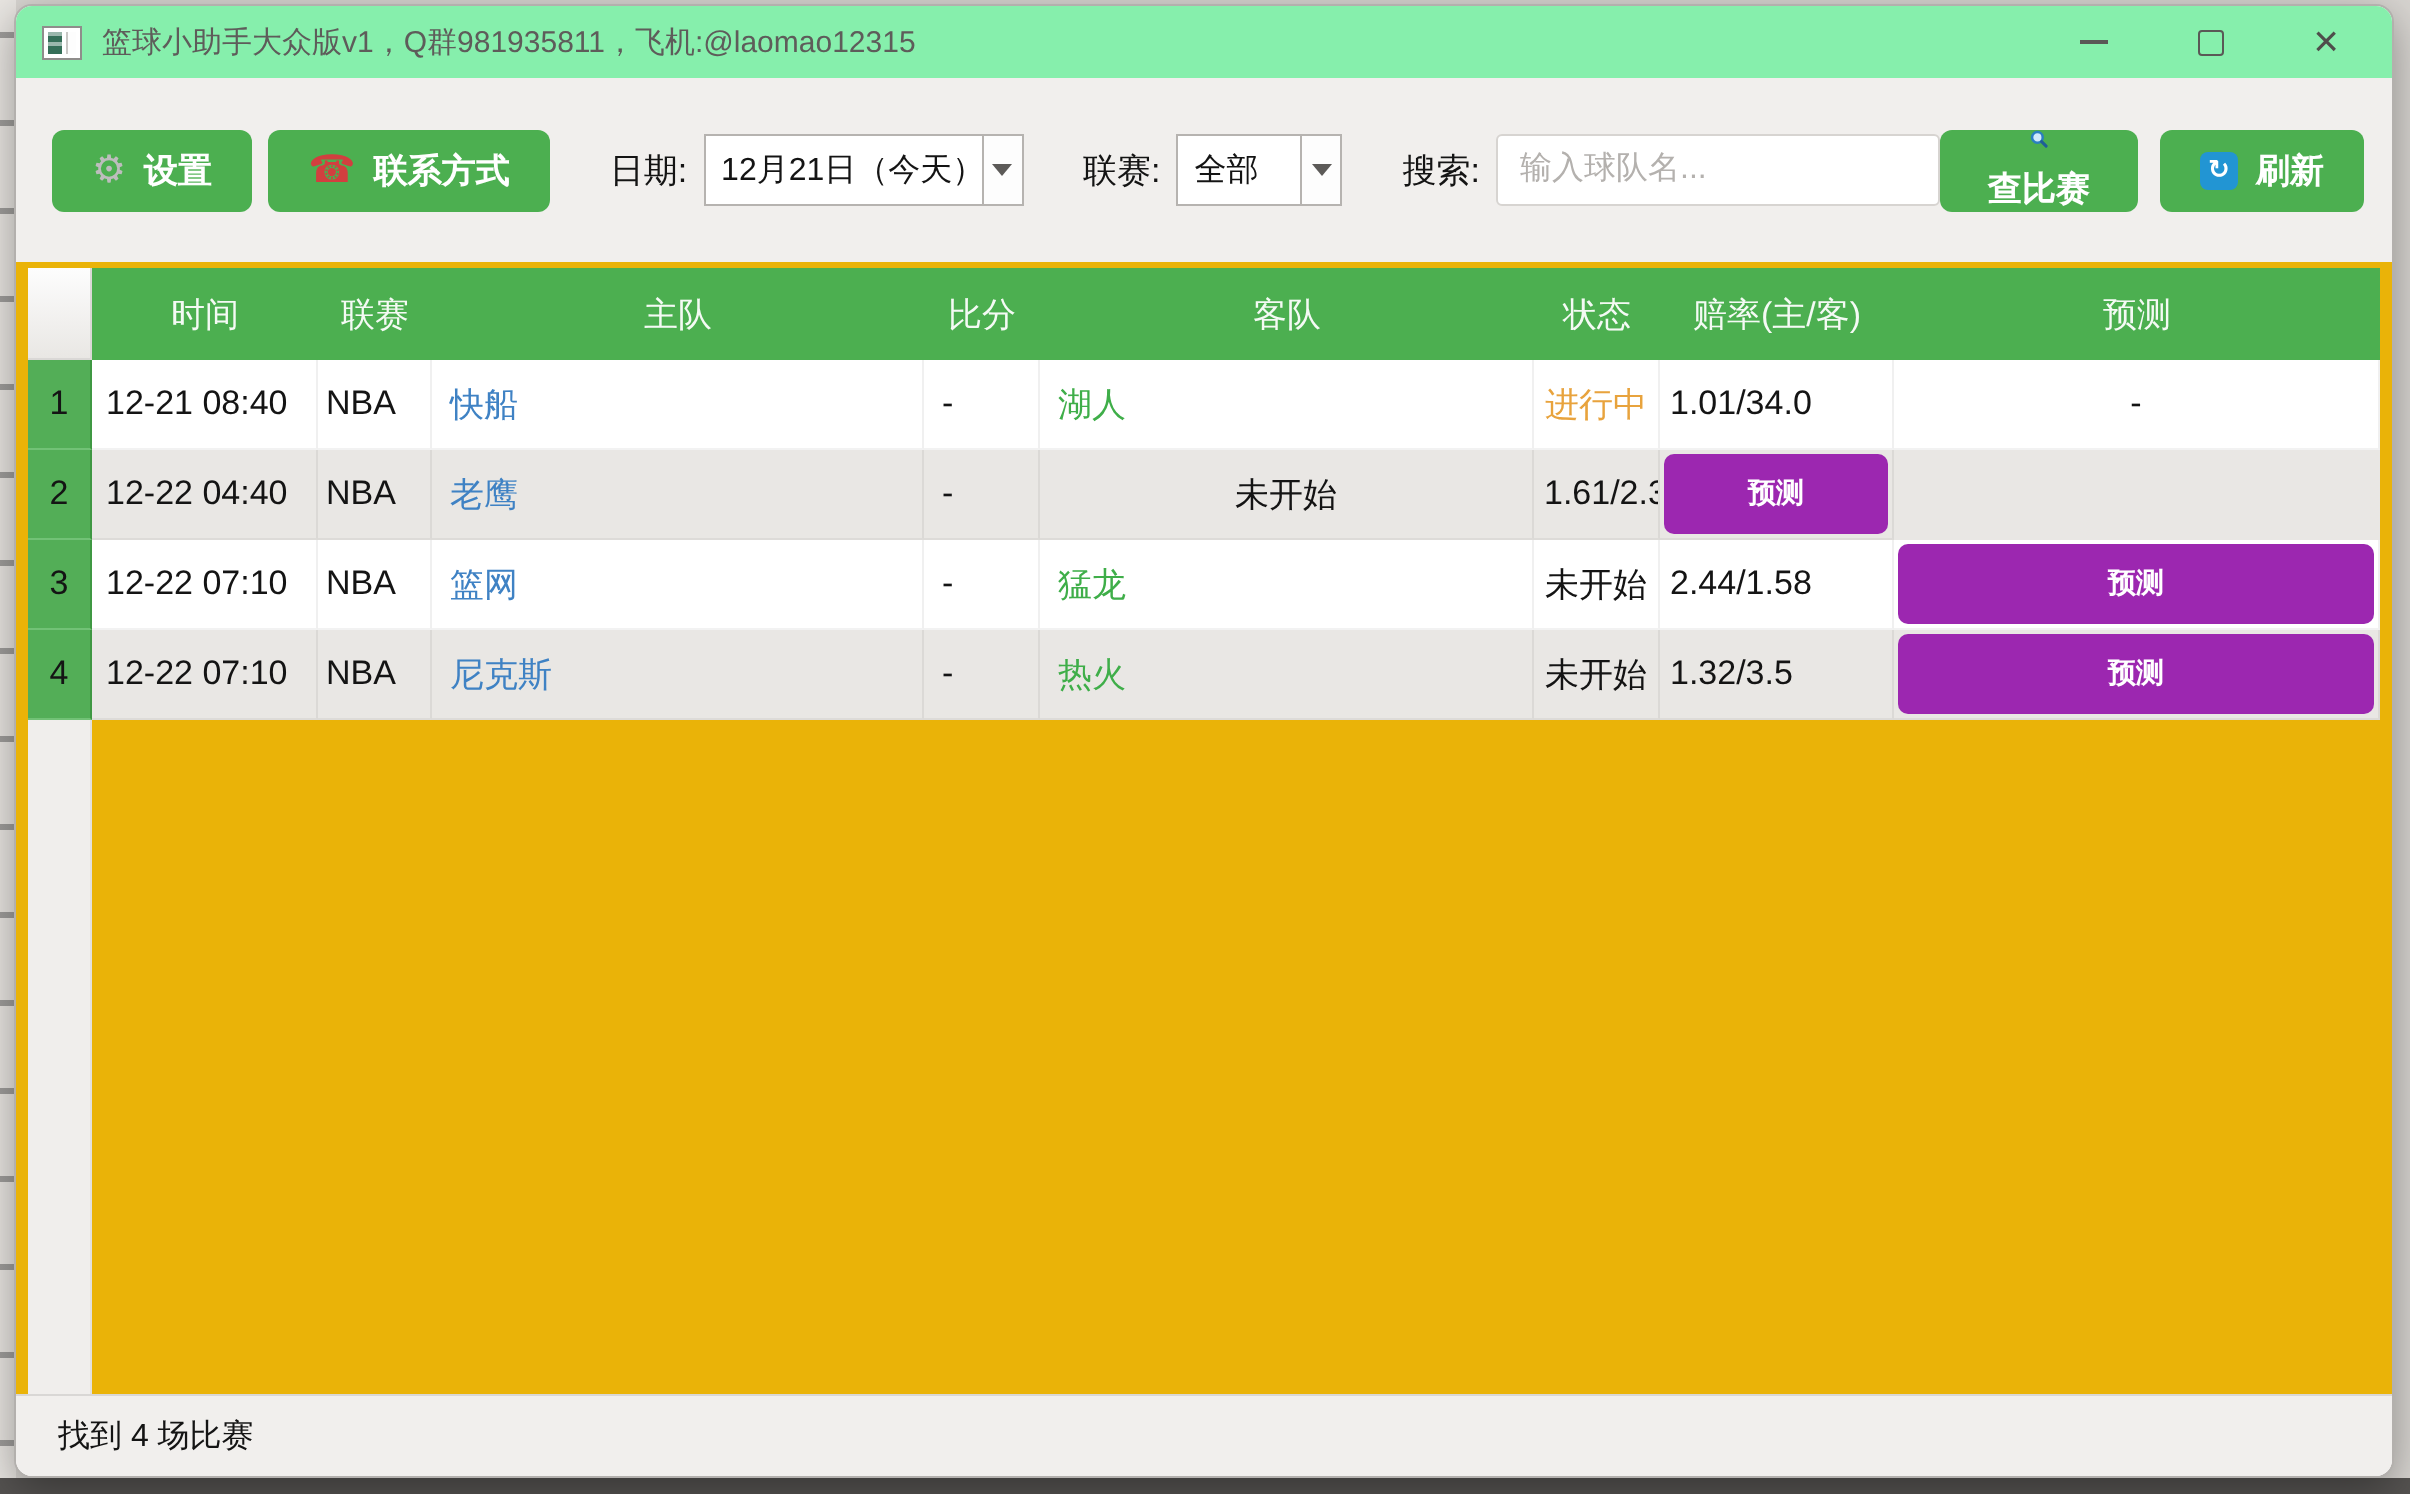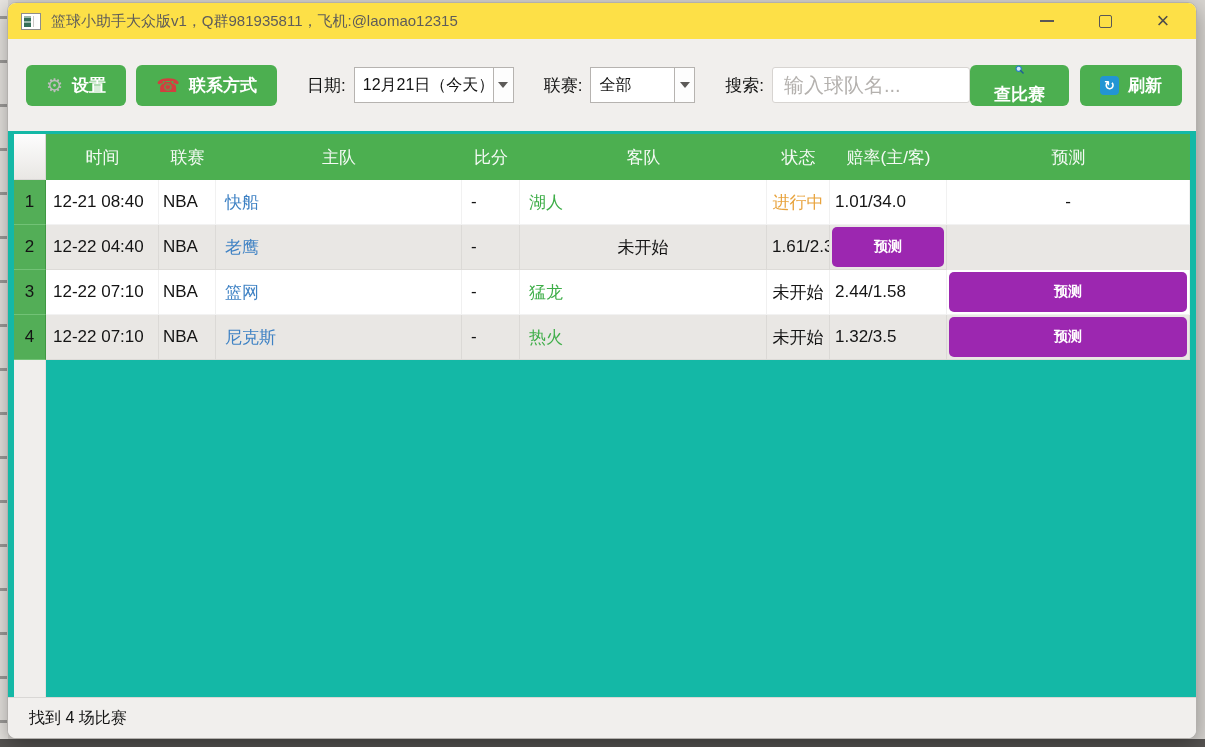--- a/index.html
+++ b/index.html
@@ -10,21 +10,21 @@
   .backdrop-bottom { position: absolute; left: 0; right: 0; bottom: 0; height: 8px; background: #555351; }
   .backdrop-left { position: absolute; left: 0; top: 0; bottom: 8px; width: 8px; background: #e9e6e2;
     background-image: repeating-linear-gradient(to bottom, transparent 0 16px, rgba(70,70,70,.45) 16px 19px, transparent 19px 44px); }
 
   
   .window { position: absolute; left: 7px; top: 2px; width: 1190px; height: 737px;
     background: #ffffff; border: 1px solid #b3b0ad; border-radius: 9px;
     box-shadow: 0 6px 22px rgba(0,0,0,.35); display: flex; flex-direction: column; overflow: hidden; }
 
   
-  .titlebar { flex: 0 0 36px; background: #fde047; display: flex; align-items: center; padding: 0 4px 0 13px; }
+  .titlebar { flex: 0 0 36px; background: #86efac; display: flex; align-items: center; padding: 0 4px 0 13px; }
   .app-icon { width: 20px; height: 17px; border: 1px solid #8f8d8b; background: #fff; margin-right: 10px;
     display: flex; padding: 2px; gap: 2px; }
   .app-icon .ico-l { flex: 1.6; background: #356f58; background-image: linear-gradient(to bottom, rgba(255,255,255,.5) 0 2px, transparent 2px 5px, rgba(255,255,255,.5) 5px 7px, transparent 7px); }
   .app-icon .ico-r { flex: 1; background: #fdfdfd; border-left: 1px solid #c9c7c5; }
   .title-text { color: #5e5c5a; font-size: 15px; white-space: nowrap; }
   .win-controls { margin-left: auto; display: flex; align-items: center; }
   .win-btn { width: 58px; height: 32px; display: flex; align-items: center; justify-content: center; color: #5a5856; }
   .glyph-min { width: 14px; height: 0; border-top: 2px solid #5a5856; }
   .glyph-max { width: 13px; height: 13px; border: 1.5px solid #5a5856; border-radius: 2px; }
   .glyph-close { font-size: 22px; line-height: 1; color: #4f4d4b; }
@@ -36,30 +36,30 @@
     justify-content: center; gap: 9px; padding: 0 20px; cursor: pointer; white-space: nowrap; }
   .gear-glyph { color: #bdbdbd; font-size: 19px; font-weight: normal; }
   .phone-glyph { color: #d23f3f; font-size: 19px; font-weight: normal; }
   .tb-label { font-size: 17px; color: #141414; margin: 0 8px 0 30px; white-space: nowrap; }
   .combo { height: 36px; background: #fff; border: 1px solid #b6b3b0; display: flex; align-items: stretch; cursor: pointer; }
   .combo-date { width: 160px; }
   .combo-league { width: 122px; }
   .combo-text { flex: 1; display: flex; align-items: center; padding: 0 8px; font-size: 16px; color: #141414; white-space: nowrap; overflow: hidden; text-align: right; }
   .combo-arrow { width: 20px; border-left: 1px solid #b6b3b0; display: flex; align-items: center; justify-content: center; background: #fdfdfd; }
   .combo-arrow .tri { width: 0; height: 0; border-left: 5px solid transparent; border-right: 5px solid transparent; border-top: 6px solid #5c5a58; }
-  .search-input { height: 36px; width: 198px; border: 1px solid #d7d4d1; border-radius: 3px; padding: 0 11px;
-    font-size: 20px; font-family: inherit; color: #141414; background: #fff; }
+  .search-input { height: 36px; width: 222px; border: 1px solid #d7d4d1; border-radius: 3px; padding: 0 11px;
+    font-size: 16px; font-family: inherit; color: #141414; background: #fff; }
   .search-input::placeholder { color: #b4b1ae; }
   .toolbar-spacer { flex: 1; }
   .btn-find { margin-right: 11px; padding: 0 24px; flex-direction: column; }
   .refresh-chip { width: 19px; height: 19px; background: #2295d3; border-radius: 4px; color: #fff;
     display: inline-flex; align-items: center; justify-content: center; font-size: 13px; font-weight: bold; }
 
   
-  .content { flex: 1; background: #14b8a6; padding: 3px 6px 0 6px; display: flex; flex-direction: column; overflow: hidden; }
+  .content { flex: 1; background: #eab308; padding: 3px 6px 0 6px; display: flex; flex-direction: column; overflow: hidden; }
   .cols { display: grid; grid-template-columns: 32px 113px 57px 246px 58px 247px 63px 117px 1fr; }
   .thead { height: 46px; }
   .thead .corner { background: linear-gradient(#fdfdfd, #e9e7e4); border-right: 1px solid #dad8d6; border-bottom: 1px solid #dad8d6; }
   .th { background: #4caf50; color: #f4faf4; font-size: 17px; display: flex; align-items: center; justify-content: center; }
   .trow { height: 45px; background: #ffffff; }
   .trow.alt { background: #e9e7e4; }
   .trow > div { display: flex; align-items: center; font-size: 17px; color: #141414;
     border-right: 1px solid rgba(0,0,0,.055); border-bottom: 1px solid rgba(0,0,0,.05); overflow: hidden; }
   .row-num { background: #53ae57; color: #eef8ee; justify-content: center; font-size: 16px;
     border-right: 1px solid #3f9843 !important; border-bottom: 1px solid #72c276 !important; }

